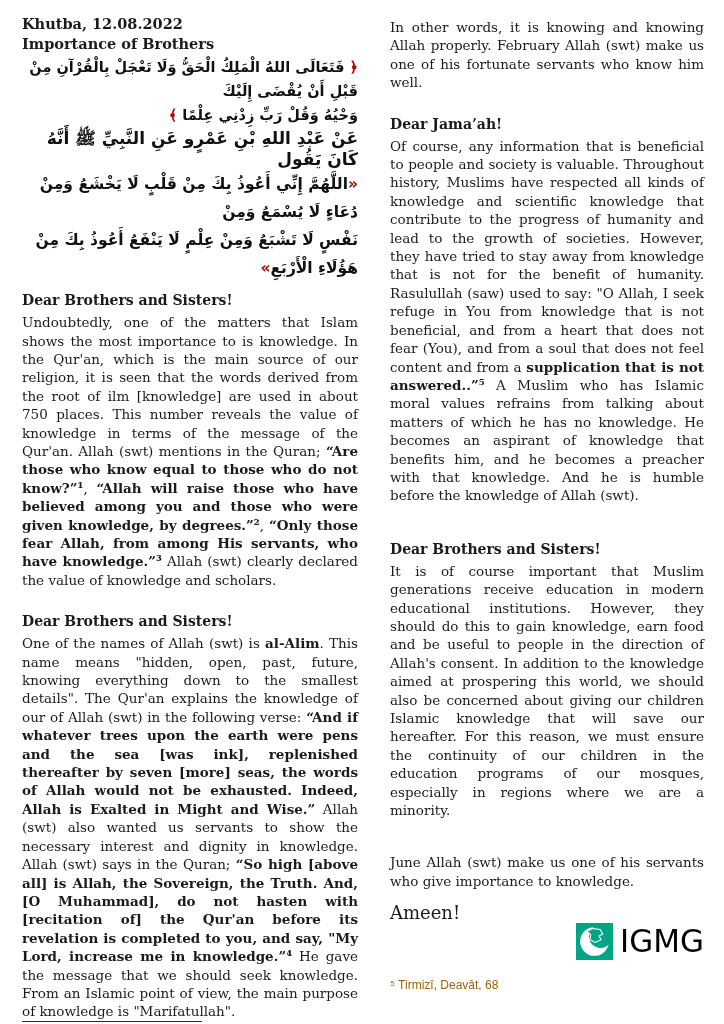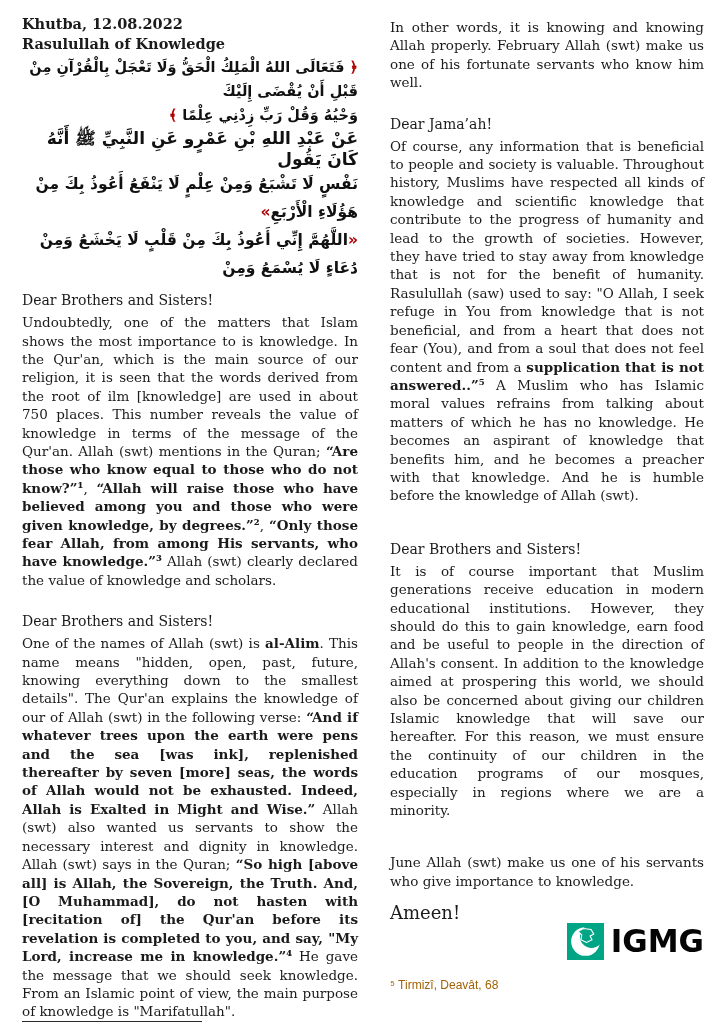--- a/index.html
+++ b/index.html
@@ -21,56 +21,56 @@
 
   .date-line { font-size:14.5px; font-weight:bold; line-height:1.35; }
   .doc-title { font-size:14.5px; font-weight:bold; line-height:1.35; margin-bottom:2px; }
 
   .arabic { direction:rtl; text-align:right; font-family:"DejaVu Sans", sans-serif; color:#111; }
   .ar-quote   { font-size:14.5px; font-weight:bold; line-height:24px; }
   .ar-narr    { font-size:17px; font-weight:bold; line-height:21px; margin-top:1px; }
   .ar-dua     { font-size:15.5px; font-weight:bold; line-height:28px; }
   .r { color:#b00000; }
 
-  .sect-head { font-size:14px; font-weight:normal; margin-top:24px; margin-bottom:5px; }
+  .sect-head { font-size:14px; font-weight:bold; margin-top:24px; margin-bottom:5px; }
   .sect-head.first { margin-top:10px; }
   p.body { font-size:13.5px; line-height:18.4px; text-align:justify; text-justify:inter-word; }
   p.body .b, .b { font-weight:bold; }
 
   .closing-block { margin-top:34px; }
   .ameen { margin-top:12px; font-size:18px; }
 
   .footer-left { margin-top:auto; padding-bottom:2px; }
   .fn-rule { width:180px; border-top:1.6px solid #2a2a2a; margin-bottom:5px; }
   .fn-line { font-family:"Liberation Sans", sans-serif; font-size:12px; line-height:21px; color:#1f1f1f; }
 
   .footer-right { margin-top:auto; padding-bottom:58px; }
   .logo-row { display:flex; justify-content:flex-end; align-items:center; gap:7px; margin-bottom:16px; }
   .logo-text {
     font-family:"DejaVu Sans", sans-serif;
-    font-weight:bold; font-size:31px; letter-spacing:0px;
+    font-weight:normal; font-size:31px; letter-spacing:0px;
     color:#050505; line-height:1; transform:scaleY(1.02);
   }
   .fn-line-right { font-family:"Liberation Sans", sans-serif; font-size:12px; line-height:18px; color:#a16207; }
 </style>
 </head>
 <body>
 
 <div class="page">
 
   <div class="col col-left">
     <div class="date-line">Khutba, 12.08.2022</div>
-    <div class="doc-title">Rasulullah of Knowledge</div>
+    <div class="doc-title">Importance of Brothers</div>
 
     <div class="arabic">
       <div class="ar-quote"><span class="r">﴿ </span><span>فَتَعَالَى اللهُ الْمَلِكُ الْحَقُّ وَلَا تَعْجَلْ بِالْقُرْآنِ مِنْ قَبْلِ أَنْ يُقْضَى إِلَيْكَ</span></div>
       <div class="ar-quote"><span>وَحْيُهُ وَقُلْ رَبِّ زِدْنِي عِلْمًا</span><span class="r"> ﴾</span></div>
       <div class="ar-narr"><span>عَنْ عَبْدِ اللهِ بْنِ عَمْرٍو عَنِ النَّبِيِّ ﷺ أَنَّهُ كَانَ يَقُول</span></div>
+      <div class="ar-dua"><span class="r">«</span><span>اللَّهُمَّ إِنِّي أَعُوذُ بِكَ مِنْ قَلْبٍ لَا يَخْشَعُ وَمِنْ دُعَاءٍ لَا يُسْمَعُ وَمِنْ</span></div>
       <div class="ar-dua"><span>نَفْسٍ لَا تَشْبَعُ وَمِنْ عِلْمٍ لَا يَنْفَعُ أَعُوذُ بِكَ مِنْ هَؤُلَاءِ الْأَرْبَعِ</span><span class="r">»</span></div>
-      <div class="ar-dua"><span class="r">«</span><span>اللَّهُمَّ إِنِّي أَعُوذُ بِكَ مِنْ قَلْبٍ لَا يَخْشَعُ وَمِنْ دُعَاءٍ لَا يُسْمَعُ وَمِنْ</span></div>
     </div>
 
     <div class="sect-head first">Dear Brothers and Sisters!</div>
     <p class="body"><span>Undoubtedly, one of the matters that Islam shows the most importance to is knowledge. In the Qur'an, which is the main source of our religion, it is seen that the words derived from the root of ilm [knowledge] are used in about 750 places. This number reveals the value of knowledge in terms of the message of the Qur'an. Allah (swt) mentions in the Quran; </span><span class="b">“Are those who know equal to those who do not know?”¹</span><span>, </span><span class="b">“Allah will raise those who have believed among you and those who were given knowledge, by degrees.”²</span><span>, </span><span class="b">“Only those fear Allah, from among His servants, who have knowledge.”³</span><span> Allah (swt) clearly declared the value of knowledge and scholars.</span></p>
 
     <div class="sect-head">Dear Brothers and Sisters!</div>
     <p class="body"><span>One of the names of Allah (swt) is </span><span class="b">al-Alim</span><span>. This name means "hidden, open, past, future, knowing everything down to the smallest details". The Qur'an explains the knowledge of our of Allah (swt) in the following verse: </span><span class="b">“And if whatever trees upon the earth were pens and the sea [was ink], replenished thereafter by seven [more] seas, the words of Allah would not be exhausted. Indeed, Allah is Exalted in Might and Wise.”</span><span> Allah (swt) also wanted us servants to show the necessary interest and dignity in knowledge. Allah (swt) says in the Quran; </span><span class="b">“So high [above all] is Allah, the Sovereign, the Truth. And, [O Muhammad], do not hasten with [recitation of] the Qur'an before its revelation is completed to you, and say, "My Lord, increase me in knowledge.”⁴</span><span> He gave the message that we should seek knowledge. From an Islamic point of view, the main purpose of knowledge is "Marifatullah".</span></p>
 
     <div class="footer-left">
       <div class="fn-rule"></div>

